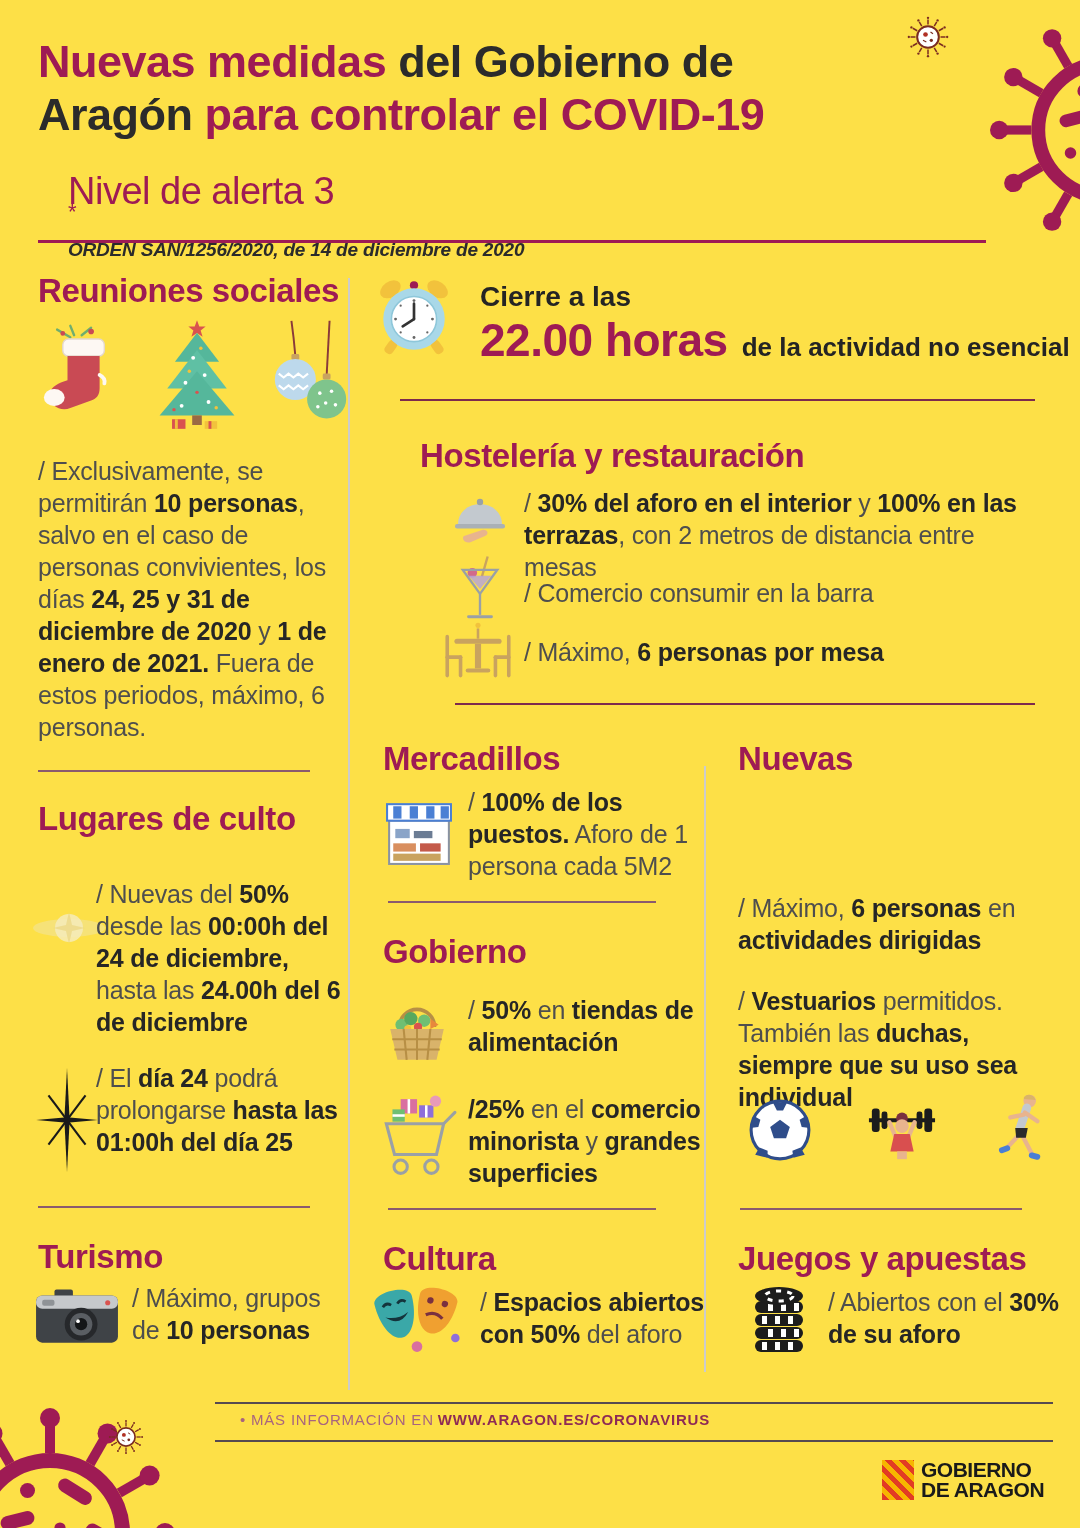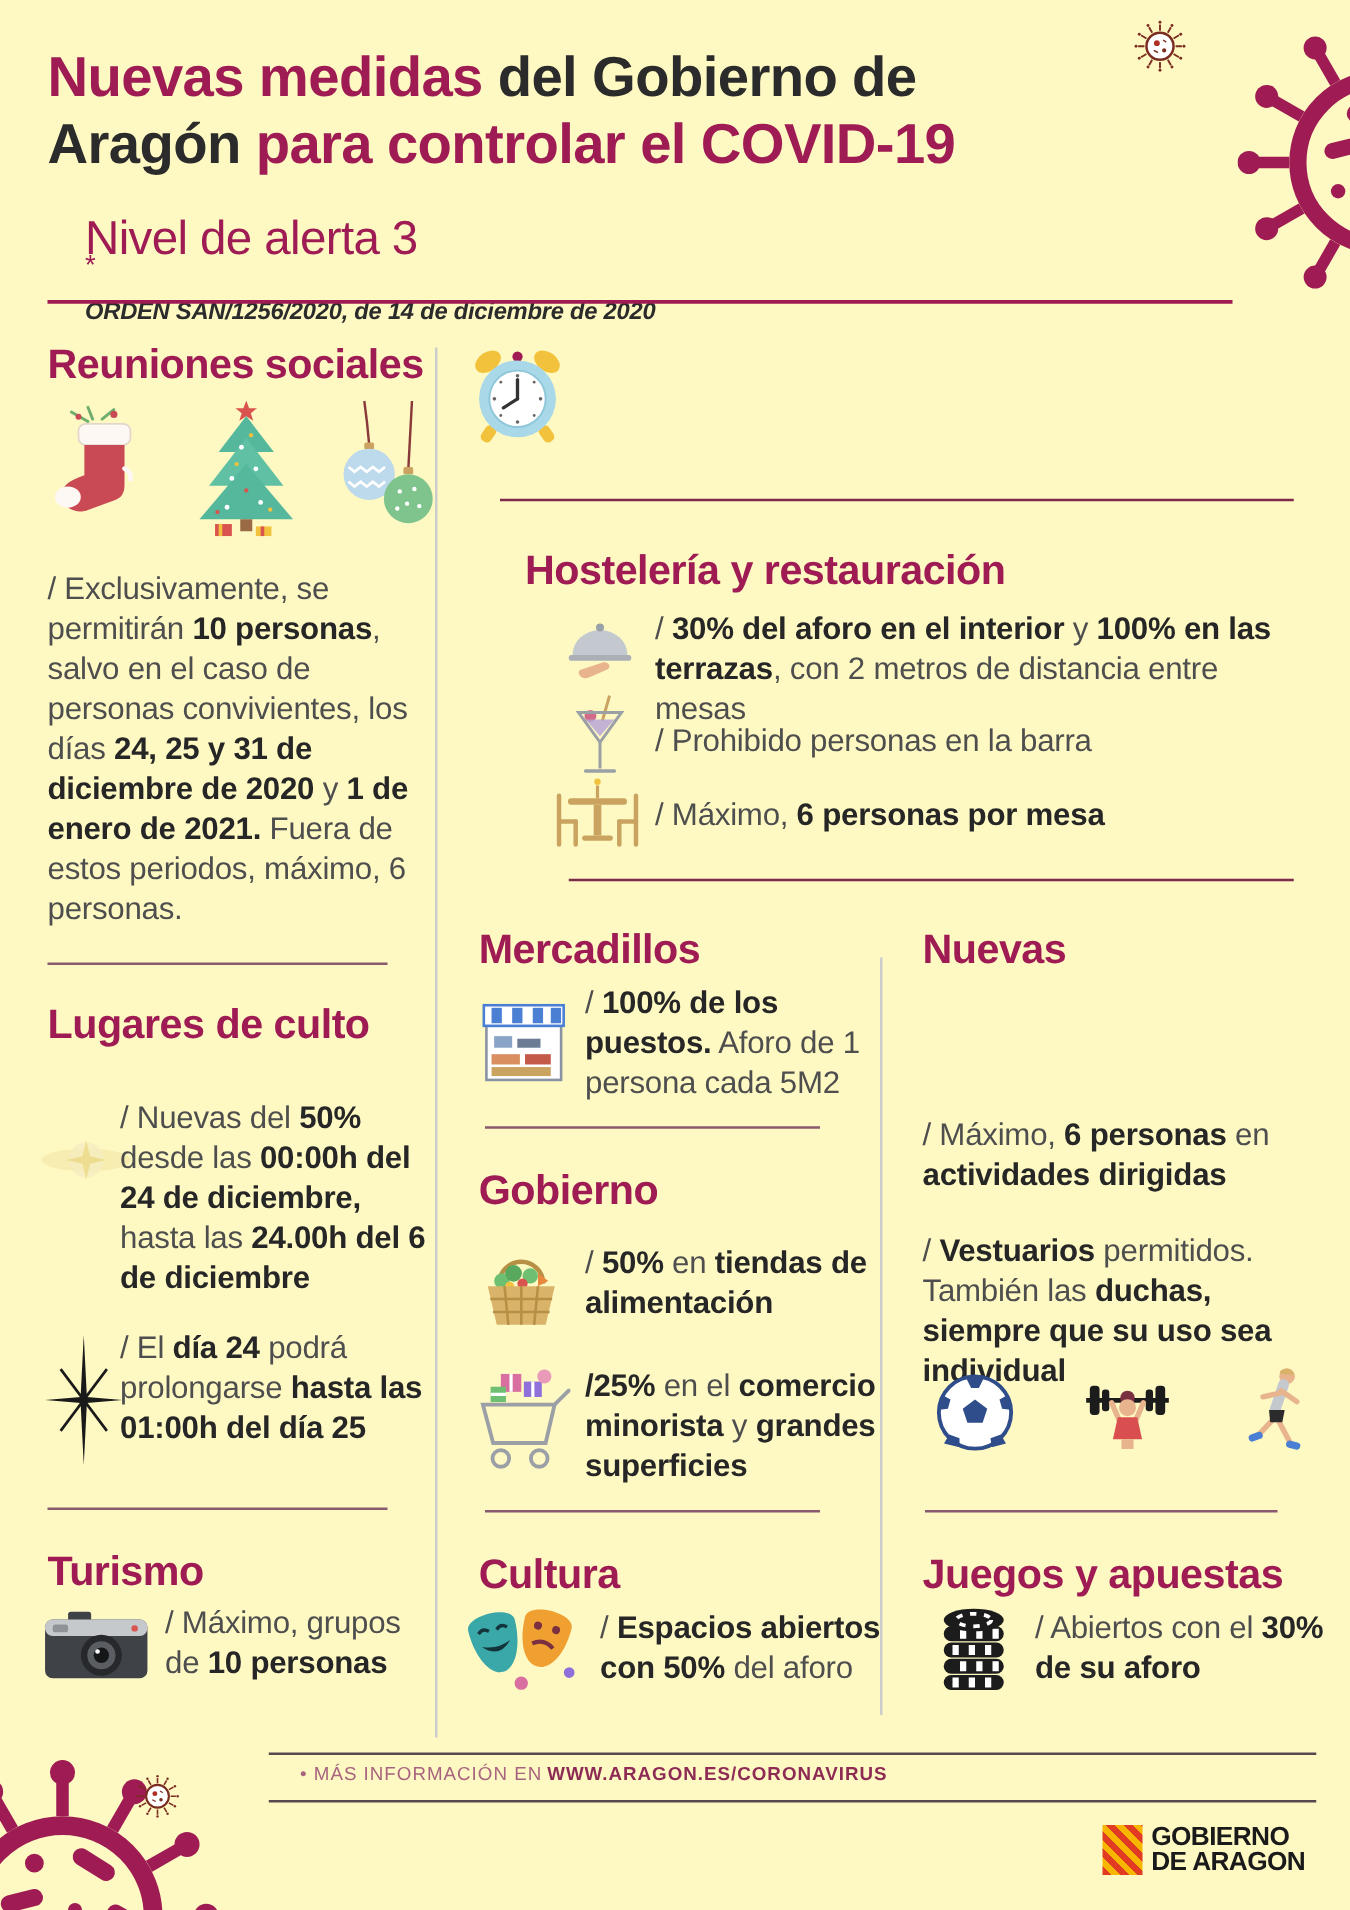--- a/index.html
+++ b/index.html
@@ -1,16 +1,16 @@
 <!DOCTYPE html>
 <html><head>
 <meta charset="utf-8">
 <style>
   html,body{margin:0;padding:0;background:#e9e9e9;}
-  .page{position:relative;width:1080px;height:1528px;background:#fef9c3;overflow:hidden;
+  .page{position:relative;width:1080px;height:1528px;background:#fde047;overflow:hidden;
         font-family:"Liberation Sans","DejaVu Sans",sans-serif;color:#4a4a4a;}
   .abs{position:absolute;}
   
   .main-title{left:38px;top:36px;width:880px;font-size:45px;line-height:1.17;font-weight:800;
               letter-spacing:-0.5px;color:#2b2b2b;}
   .main-title .accent{color:#9e1b54;}
   .alert-row{left:38px;top:170px;display:flex;align-items:baseline;flex-direction:column;}
   .alert-level{font-size:38px;font-weight:400;color:#9e1b54;letter-spacing:-0.5px;}
   .alert-ast{font-size:22px;color:#9e1b54;vertical-align:super;position:relative;top:-14px;}
   .order-ref{font-size:19px;font-weight:700;font-style:italic;color:#2b2b2b;margin-left:30px;letter-spacing:-0.2px;}
@@ -177,20 +177,27 @@
       <circle cx="26" cy="29" r="1.1"></circle>
         <circle cx="52" cy="29" r="1.1"></circle>
         <circle cx="26" cy="55" r="1.1"></circle>
         <circle cx="52" cy="55" r="1.1"></circle>
     </g>
     <g stroke="#333" stroke-width="2.6" stroke-linecap="round">
       <line x1="39" y1="42" x2="39" y2="27"></line>
         <line x1="39" y1="42" x2="28" y2="49"></line>
     </g>
   </svg>
+  <div class="abs" style="left:480px;top:281px">
+    <div class="closure-l1">Cierre a las</div>
+    <div class="closure-row">
+      <span class="closure-time">22.00 horas</span>
+      <span class="closure-l2">de la actividad no esencial</span>
+    </div>
+  </div>
   <div class="abs rule-m" style="left:400px;top:399px;width:635px"></div>
 
   <div class="abs sec-title" style="left:38px;top:272px">Reuniones sociales</div>
 
   <div class="abs" style="left:42px;top:318px;display:flex;gap:22px;align-items:flex-start">
     <svg width="85" height="112" viewBox="0 0 90 110">
       <g stroke="#6fae6f" stroke-width="2.5" stroke-linecap="round">
         <line x1="30" y1="16" x2="16" y2="8"></line>
           <line x1="34" y1="14" x2="30" y2="4"></line>
           <line x1="42" y1="14" x2="52" y2="6"></line>
@@ -302,21 +309,21 @@
   <div class="abs txt" style="left:524px;top:487px;width:515px"><span>/ </span><span class="b">30% del aforo en el interior</span><span> y </span><span class="b">100% en las terrazas</span><span>, con 2 metros de distancia entre mesas</span></div>
 
   <svg class="abs" style="left:458px;top:552px" width="44" height="76" viewBox="0 0 46 76">
     <line x1="31" y1="3" x2="25" y2="24" stroke="#c9a35f" stroke-width="2.5"></line>
     <circle cx="15" cy="20" r="5" fill="#d26a8a"></circle>
     <polygon points="11,23 35,23 23,37" fill="#b7a6d6" opacity="0.85"></polygon>
     <polygon points="5,17 41,17 23,42" fill="none" stroke="#9aa0a6" stroke-width="2.5"></polygon>
     <line x1="23" y1="42" x2="23" y2="64" stroke="#9aa0a6" stroke-width="2.5"></line>
     <line x1="11" y1="66" x2="35" y2="66" stroke="#9aa0a6" stroke-width="3" stroke-linecap="round"></line>
   </svg>
-  <div class="abs txt" style="left:524px;top:577px;width:515px"><span>/ Prohibido personas en la barra</span></div>
+  <div class="abs txt" style="left:524px;top:577px;width:515px"><span>/ Comercio consumir en la barra</span></div>
 
   <svg class="abs" style="left:438px;top:618px" width="80" height="66" viewBox="0 0 78 64">
     <line x1="39" y1="10" x2="39" y2="20" stroke="#c9a35f" stroke-width="2.5"></line>
     <circle cx="39" cy="7" r="2.5" fill="#f2c23c"></circle>
     <rect x="16" y="20" width="46" height="5" rx="2.5" fill="#c9a35f"></rect>
     <rect x="36" y="25" width="6" height="24" fill="#c9a35f"></rect>
     <rect x="27" y="49" width="24" height="4" rx="2" fill="#c9a35f"></rect>
     <g stroke="#c9a35f" stroke-width="3.5" stroke-linecap="round" fill="none">
       <line x1="9" y1="18" x2="9" y2="56"></line>
         <line x1="9" y1="38" x2="22" y2="38"></line>

